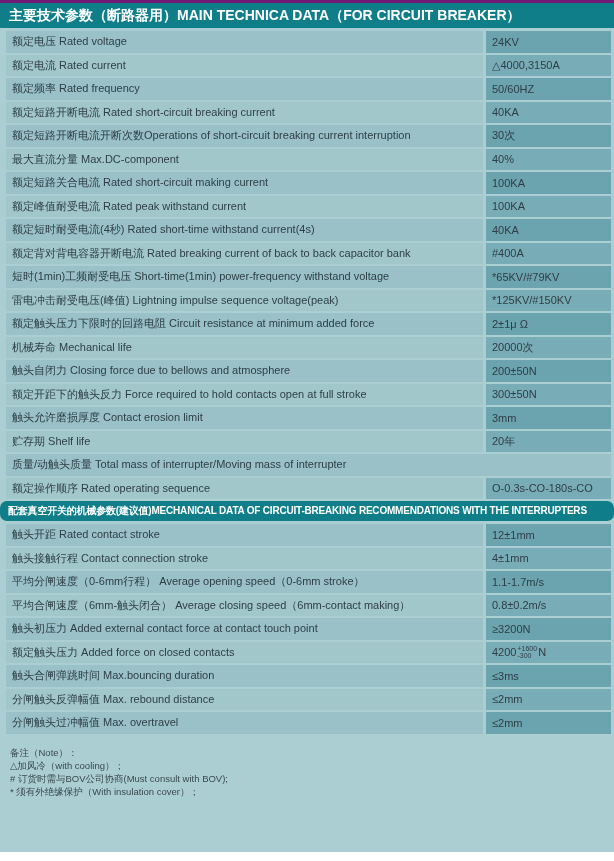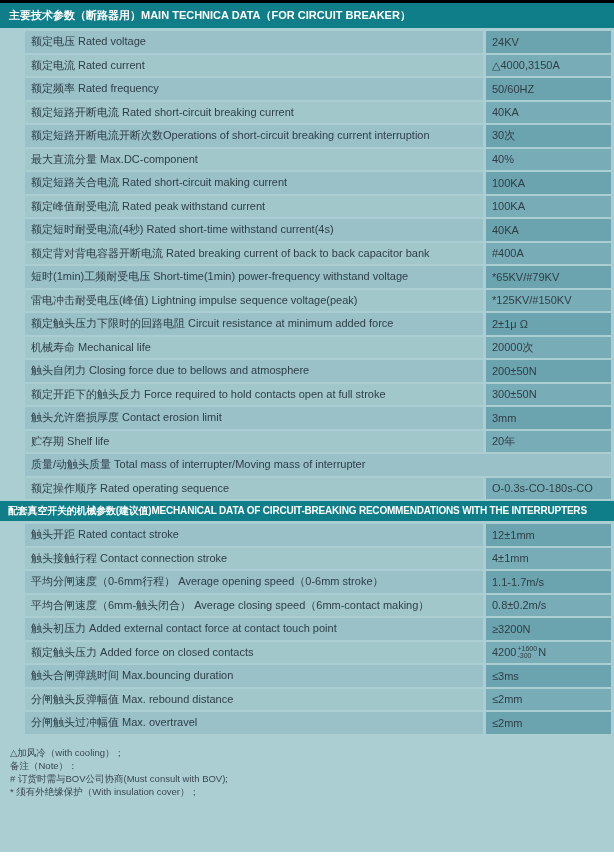--- a/index.html
+++ b/index.html
@@ -10,29 +10,29 @@
   }
   .page {
     position:relative; width:614px; height:852px;
     background:#abced2; overflow:hidden;
   }
   .section-header {
     background:#0f7e89; color:#ffffff; font-weight:bold;
     padding-left:9px; white-space:nowrap; overflow:hidden;
   }
   .section-header.main {
-    height:25px; line-height:25px; font-size:11px;
-    border-top:3px solid #000000; margin-bottom:3px;
+    height:25px; line-height:25px; font-size:14px;
+    border-top:3px solid #701a75; margin-bottom:3px;
   }
   .section-header.sub {
     height:20px; line-height:20px; font-size:10px;
-    letter-spacing:-0.2px; margin:2px 0 3px 0; padding-left:8px;
+    letter-spacing:-0.2px; margin:2px 0 3px 0; padding-left:8px;border-radius:7px;
   }
   .rows { margin:0 3px 0 6px; }
-  .row { display:flex; height:21.5px; margin-bottom:2px;margin-left:19px; }
+  .row { display:flex; height:21.5px; margin-bottom:2px; }
   .cell {
     display:flex; align-items:center;
     font-size:11px; color:#2e3e46; overflow:hidden; white-space:nowrap;
   }
   .cell.label { flex:1; padding-left:6px; }
   .cell.value { width:119px; margin-left:3px; padding-left:6px; }
   .row:nth-child(odd)  .label { background:#99c1c7; }
   .row:nth-child(odd)  .value { background:#6ba3ae; }
   .row:nth-child(even) .label { background:#a1c7cb; }
   .row:nth-child(even) .value { background:#78acb6; }
@@ -170,19 +170,19 @@
         <div class="cell label">分闸触头反弹幅值 Max. rebound distance</div>
         <div class="cell value">≤2mm</div>
       </div>
       <div class="row">
         <div class="cell label">分闸触头过冲幅值 Max. overtravel</div>
         <div class="cell value">≤2mm</div>
       </div>
     </div>
 
   <div class="notes">
+      <div class="note-line">备注（Note）：</div>
       <div class="note-line">△加风冷（with cooling）；</div>
-      <div class="note-line">备注（Note）：</div>
       <div class="note-line"># 订货时需与BOV公司协商(Must consult with BOV);</div>
       <div class="note-line">* 须有外绝缘保护（With insulation cover）；</div>
     </div>
 
 </div>
 
 </body></html>

